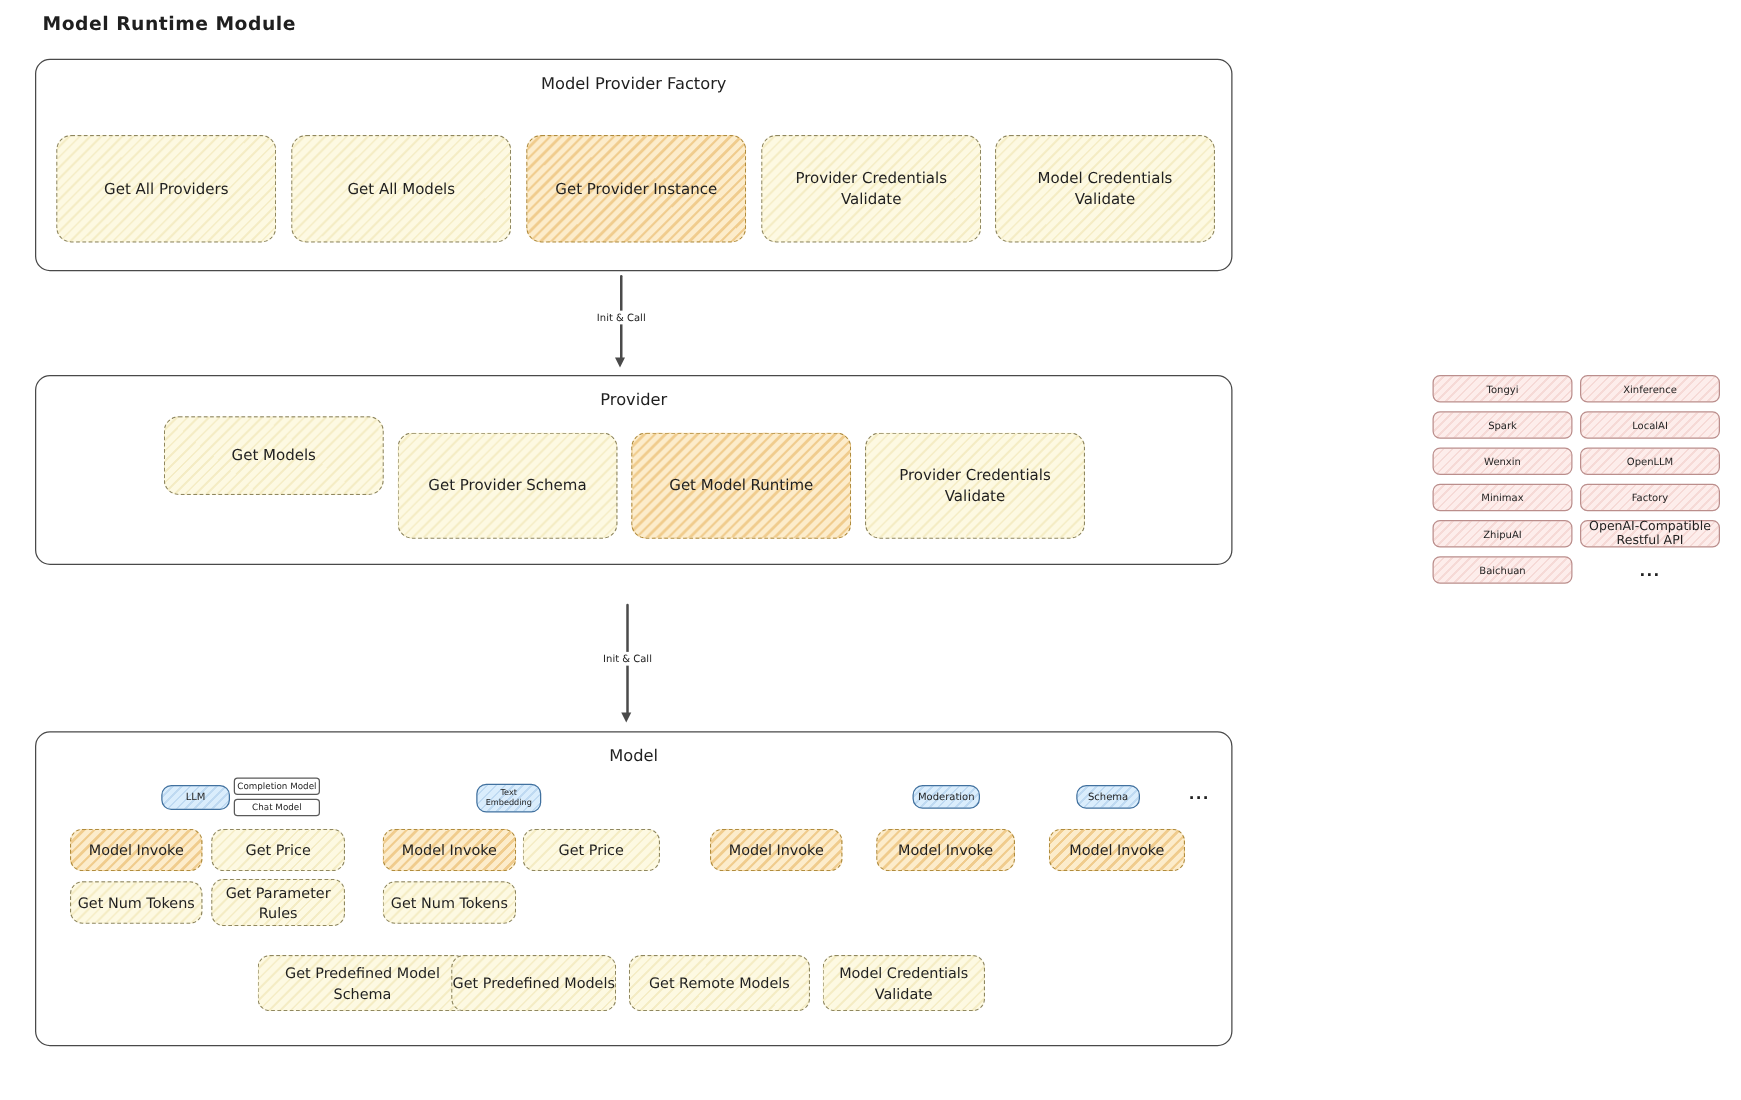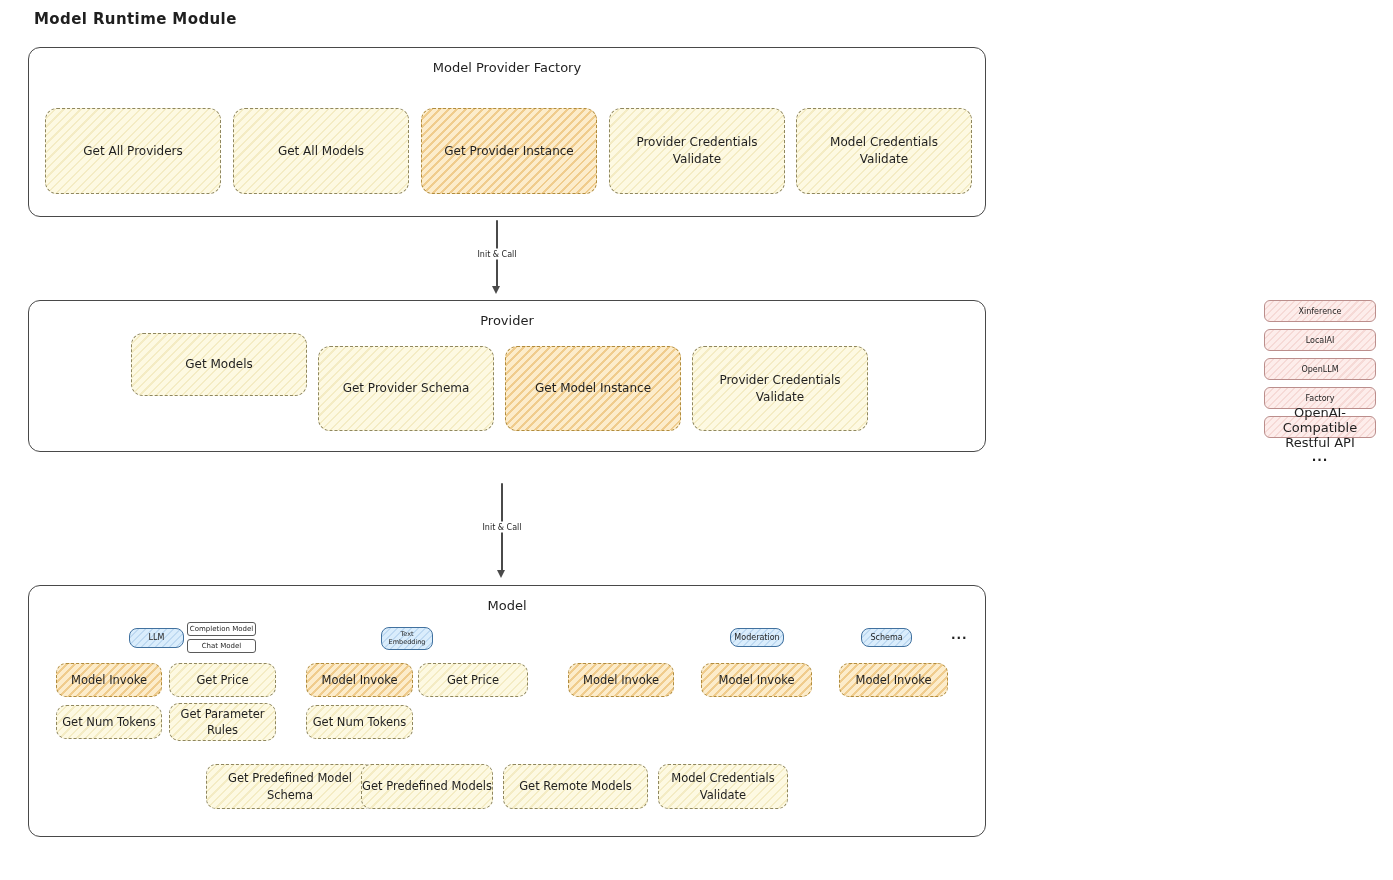--- a/index.html
+++ b/index.html
@@ -35,21 +35,21 @@
     background-image:repeating-linear-gradient(135deg, rgba(226,164,66,.45) 0 2px, transparent 2px 6px);
     border-color:#b08c3e;
   }
   .pcol { position:absolute; display:flex; flex-direction:column; gap:7px; }
   .pill {
     width:112px; height:22px; display:flex; align-items:center; justify-content:center; text-align:center;
     font-size:8px; border:1px solid #bb8e8c; border-radius:6px;
     background-color:#fdedeb;
     background-image:repeating-linear-gradient(135deg, rgba(214,130,120,.18) 0 1.5px, transparent 1.5px 5px);
   }
-  .pill.xs { font-size:13px; }
+  .pill.xs { font-size:10px; }
   .tab {
     position:absolute; display:flex; align-items:center; justify-content:center; text-align:center;
     font-size:8px; line-height:1.15; padding:1px 2px;
     border:1.2px solid #41719f; border-radius:8px;
     background-color:#daedfc;
     background-image:repeating-linear-gradient(135deg, rgba(110,160,210,.25) 0 1.5px, transparent 1.5px 5px);
   }
   .tab.xs { font-size:6.5px; }
   .subtab {
     position:absolute; display:flex; align-items:center; justify-content:center;
@@ -86,24 +86,32 @@
   <div class="arrow" style="left:497px;top:220px;height:74px;">
     <div class="arrow-line"></div>
     <div class="arrow-head"></div>
     <div class="arrow-label">Init &amp; Call</div>
   </div>
 
   <section class="container stack" style="left:28px;top:300px;width:958px;height:152px;">
     <div class="container-title">Provider</div>
     <div class="node" style="left:102px;top:32px;width:176px;height:63px;">Get Models</div>
     <div class="node" style="left:289px;top:45px;width:176px;height:85px;">Get Provider Schema</div>
-    <div class="node hl" style="left:476px;top:45px;width:176px;height:85px;">Get Model Instance</div>
+    <div class="node hl" style="left:476px;top:45px;width:176px;height:85px;">Get Model Runtime</div>
     <div class="node" style="left:663px;top:45px;width:176px;height:85px;">Provider Credentials Validate</div>
   </section>
 
+  <div class="pcol" style="left:1146px;top:300px;">
+    <div class="pill">Tongyi</div>
+    <div class="pill">Spark</div>
+    <div class="pill">Wenxin</div>
+    <div class="pill">Minimax</div>
+    <div class="pill">ZhipuAI</div>
+    <div class="pill">Baichuan</div>
+  </div>
   <div class="pcol" style="left:1264px;top:300px;">
     <div class="pill">Xinference</div>
     <div class="pill">LocalAI</div>
     <div class="pill">OpenLLM</div>
     <div class="pill">Factory</div>
     <div class="pill xs">OpenAI-Compatible Restful API</div>
   </div>
   <div class="dots" style="left:1264px;top:450px;width:112px;text-align:center;">...</div>
 
   <div class="arrow" style="left:502px;top:483px;height:95px;">

